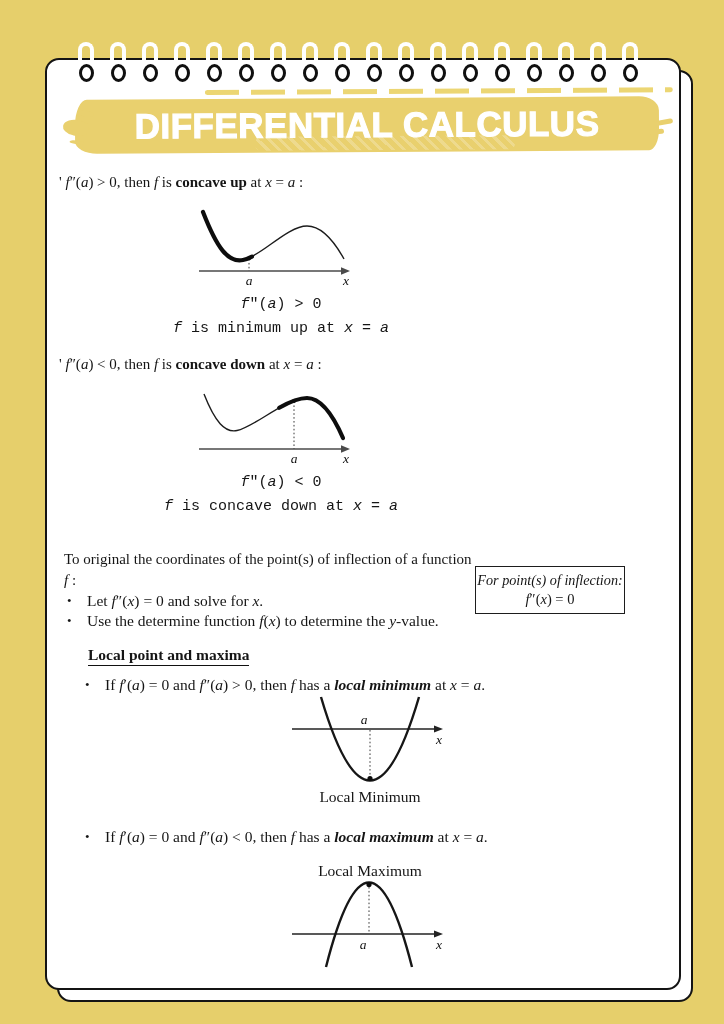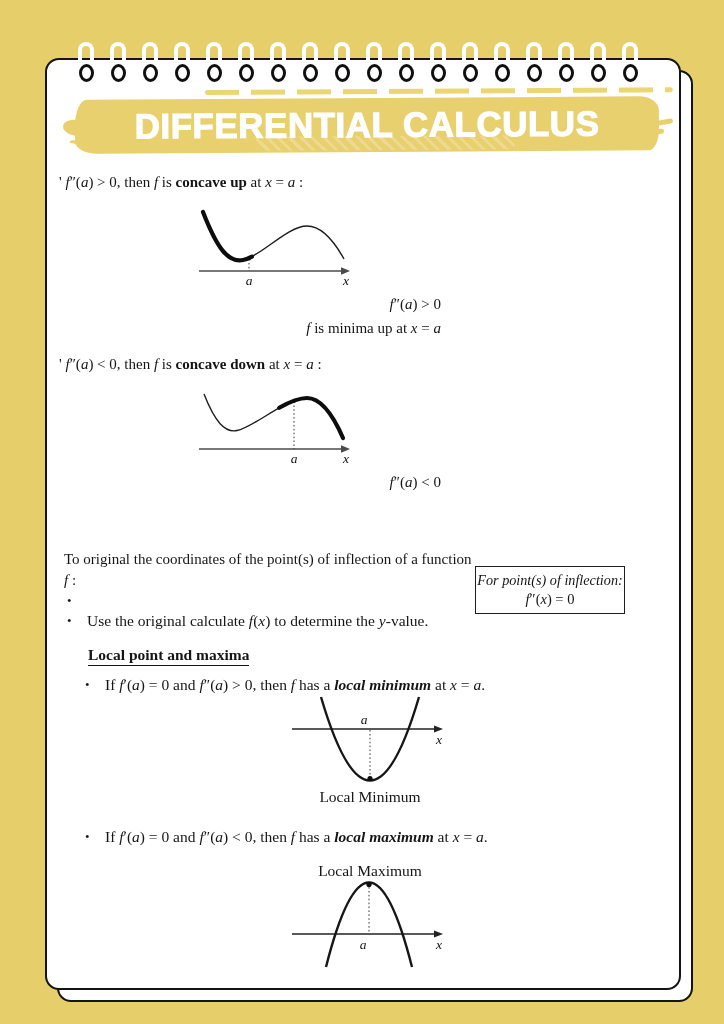--- a/index.html
+++ b/index.html
@@ -69,21 +69,21 @@
   .brush-tail::after{top:9px;width:15px;transform:rotate(-6deg);}
   .page-title{
     margin:0;position:relative;z-index:1;
     font-family:"Liberation Sans", sans-serif;font-weight:700;
     font-size:35px;letter-spacing:.5px;color:#ffffff;
     -webkit-text-stroke:1.1px #ffffff;
     white-space:nowrap;
   }
   
   .t{position:absolute;font-size:15px;line-height:21px;}
-  .center{text-align:right;}
+  .center{text-align:center;font-family:Liberation Mono, monospace;}
   .bullet-row{position:absolute;display:flex;font-size:15.5px;line-height:20px;}
   .bullet-row .bl{width:20px;flex:0 0 20px;font-size:13px;line-height:20px;}
   .heading{
     position:absolute;font-size:15.5px;font-weight:bold;
     border-bottom:1.6px solid #111;padding-bottom:1px;line-height:19px;
   }
   .inflection-box{
     position:absolute;left:428px;top:506px;width:150px;height:48px;
     border:1.5px solid #1d1d1d;box-sizing:border-box;
     display:flex;flex-direction:column;justify-content:center;align-items:center;
@@ -124,45 +124,47 @@
       <polygon class="ah" points="155,71 146,67.2 146,74.8"></polygon>
       <path class="curve" d="M 8,12 C 22,48 33,63 48,60 C 66,56.5 92,26 112,26 C 126,26 139,41 149,59"></path>
       <path class="thick" d="M 8,12 C 22,48 33,63 48,60 C 66,56.5 92,26 112,26 C 126,26 139,41 149,59" pathLength="100" stroke-dasharray="40 60"></path>
       <line class="dotted" x1="54" y1="59" x2="54" y2="71"></line>
       <circle class="pdot" cx="54" cy="58.4" r="1.9"></circle>
       <text x="54" y="85" text-anchor="middle">a</text>
       <text x="151" y="85" text-anchor="middle">x</text>
     </svg>
 
     <div class="t center" style="left:74px;top:234px;width:320px;"><span style="font-style: italic;">f</span><span>″(</span><span style="font-style: italic;">a</span><span>) &gt; 0</span></div>
-    <div class="t center" style="left:74px;top:258px;width:320px;font-size:15px;"><span style="font-style: italic;">f</span><span> is minima up at </span><span style="font-style: italic;">x</span><span> = </span><span style="font-style: italic;">a</span></div>
+    <div class="t center" style="left:74px;top:258px;width:320px;font-size:15px;"><span style="font-style: italic;">f</span><span> is minimum up at </span><span style="font-style: italic;">x</span><span> = </span><span style="font-style: italic;">a</span></div>
 
     <div class="t" style="left:12px;top:294px;width:580px;"><span>' </span><span style="font-style: italic;">f</span><span>″(</span><span style="font-style: italic;">a</span><span>) &lt; 0,  then </span><span style="font-style: italic;">f</span><span> is </span><span style="font-weight: bold;">concave down</span><span> at  </span><span style="font-style: italic;">x</span><span> = </span><span style="font-style: italic;">a</span><span> :</span></div>
 
     <svg class="graph" style="left:148px;top:322px;" width="160" height="92" viewBox="0 0 160 92">
       <line class="axis" x1="4" y1="67" x2="147" y2="67"></line>
       <polygon class="ah" points="155,67 146,63.2 146,70.8"></polygon>
       <path class="curve" d="M 9,12 C 20,40 30,51 42,48.5 C 60,45 90,16 112,16 C 126,16 138,33 148,56"></path>
       <path class="thick" d="M 9,12 C 20,40 30,51 42,48.5 C 60,45 90,16 112,16 C 126,16 138,33 148,56" pathLength="100" stroke-dasharray="46 54" stroke-dashoffset="-54"></path>
       <line class="dotted" x1="99" y1="19.5" x2="99" y2="67"></line>
       <circle class="pdot" cx="99" cy="19" r="1.9"></circle>
       <text x="99" y="81" text-anchor="middle">a</text>
       <text x="151" y="81" text-anchor="middle">x</text>
     </svg>
 
     <div class="t center" style="left:74px;top:412px;width:320px;"><span style="font-style: italic;">f</span><span>″(</span><span style="font-style: italic;">a</span><span>) &lt; 0</span></div>
+    <div class="t center" style="left:74px;top:436px;width:320px;font-size:15px;"><span style="font-style: italic;">f</span><span> is concave down at </span><span style="font-style: italic;">x</span><span> = </span><span style="font-style: italic;">a</span></div>
 
     <div class="t" style="left:17px;top:489px;width:408px;"><span>To original the coordinates of the </span><span style="font-weight: normal;">point(s) of inflection</span><span> of a function </span><span style="font-style: italic;">f</span><span> :</span></div>
 
     <div class="bullet-row" style="left:20px;top:531px;width:400px;">
       <span class="bl">•</span>
+      <span><span>Let  </span><span style="font-style: italic;">f</span><span>″(</span><span style="font-style: italic;">x</span><span>) = 0  and solve for </span><span style="font-style: italic;">x</span><span>.</span></span>
     </div>
     <div class="bullet-row" style="left:20px;top:551px;width:440px;">
       <span class="bl">•</span>
-      <span><span>Use the original calculate  </span><span style="font-style: italic;">f</span><span>(</span><span style="font-style: italic;">x</span><span>)  to determine the </span><span style="font-style: italic;">y</span><span>-value.</span></span>
+      <span><span>Use the determine function  </span><span style="font-style: italic;">f</span><span>(</span><span style="font-style: italic;">x</span><span>)  to determine the </span><span style="font-style: italic;">y</span><span>-value.</span></span>
     </div>
 
     <div class="inflection-box">
       <div class="bt">For point(s) of inflection:</div>
       <div class="bf"><span style="font-style: italic;">f</span><span>″(</span><span style="font-style: italic;">x</span><span>) = 0</span></div>
     </div>
 
     <div class="heading" style="left:41px;top:585px;">Local point and maxima</div>
 
     <div class="bullet-row" style="left:38px;top:615px;width:560px;">

